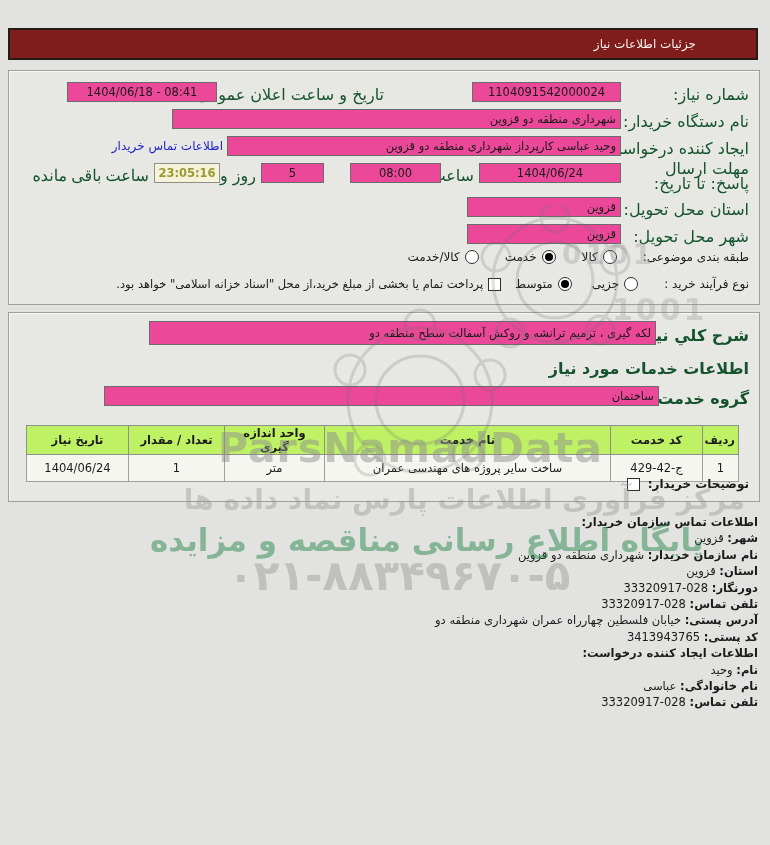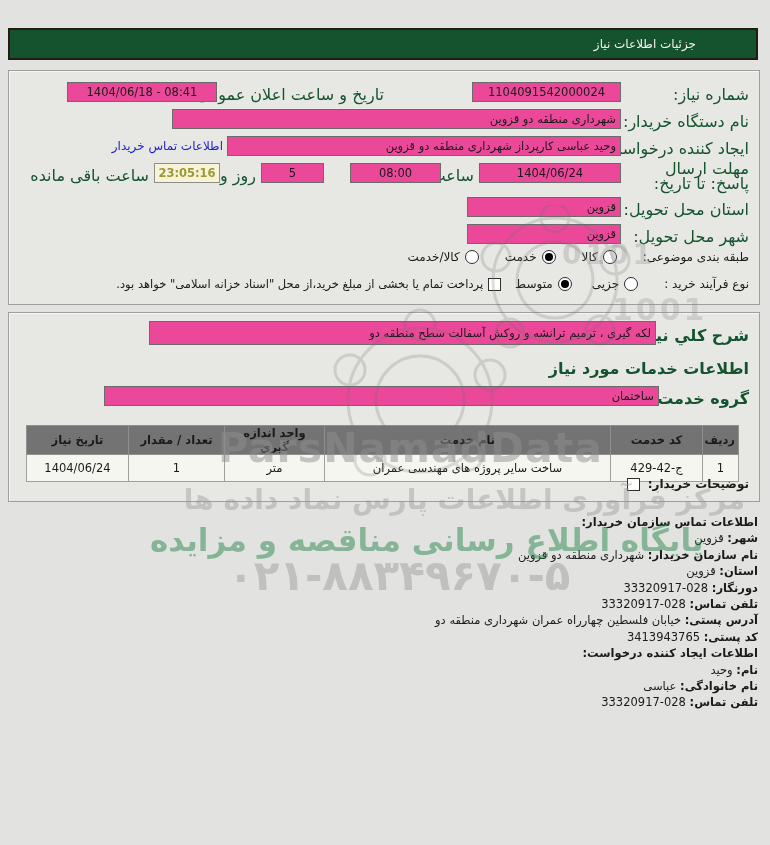--- a/index.html
+++ b/index.html
@@ -3,21 +3,21 @@
 <meta charset="utf-8">
 <style>
   html,body{margin:0;padding:0;}
   #screen{
     position:relative;width:770px;height:845px;overflow:hidden;
     background:#e2e2e0;font-family:"DejaVu Sans",sans-serif;direction:rtl;color:#1a1a1a;
   }
   
   .titlebar{
     position:absolute;left:8px;top:28px;width:750px;height:32px;box-sizing:border-box;
-    background:#14532d;border:2px solid #241c10;color:#f4f1e9;
+    background:#7f1d1d;border:2px solid #241c10;color:#f4f1e9;
     display:flex;align-items:center;font-size:12px;padding-right:60px;
   }
   
   .group{
     position:absolute;box-sizing:border-box;background:#e7e7e4;
     border:1px solid #9e9e9c;box-shadow:inset 1px 1px 0 #f6f6f4;
   }
   .lbl{position:absolute;font-size:16px;white-space:nowrap;color:#14532d;}
   .lbl.b{font-weight:bold;}
   .inp{
@@ -33,21 +33,21 @@
   .optrow{position:absolute;display:flex;align-items:center;font-size:12px;white-space:nowrap;}
   .radio{width:14px;height:14px;border:1.5px solid #2e2e2e;border-radius:50%;
     background:#fff;box-sizing:border-box;display:inline-flex;align-items:center;justify-content:center;flex:0 0 auto;}
   .radio.checked::after{content:"";width:8px;height:8px;border-radius:50%;background:#000;}
   .cbx{width:13px;height:13px;border:1.5px solid #2e2e2e;background:#fff;box-sizing:border-box;display:inline-block;flex:0 0 auto;}
   .optlabel{margin-right:5px;}
   .gap20{margin-right:20px;} .gap26{margin-right:26px;} .gap14{margin-right:14px;} .gap8{margin-right:8px;}
   
   table.svc{position:absolute;right:20px;top:112px;width:712px;border-collapse:collapse;table-layout:fixed;
     font-size:11.5px;background:#f6f6f1;}
-  table.svc th{background:#737373;font-weight:bold;height:24px;border:1px solid #8f8f8d;padding:0 3px;}
+  table.svc th{background:#bef264;font-weight:bold;height:24px;border:1px solid #8f8f8d;padding:0 3px;}
   table.svc td{height:26px;border:1px solid #9f9f9d;text-align:center;padding:0 3px;white-space:nowrap;overflow:hidden;}
   
   .footer{position:absolute;right:12px;top:514px;font-size:11.5px;line-height:16.4px;text-align:right;}
   .footer b{font-weight:bold;}
   
   .wm{position:absolute;pointer-events:none;white-space:nowrap;}
   .wm-latin{left:218px;top:424px;font-size:41px;font-weight:bold;color:#8f8f8f;opacity:.5;letter-spacing:1px;direction:ltr;}
   .wm-line1{right:25px;top:483px;font-size:28px;font-weight:bold;color:#979797;opacity:.42;letter-spacing:1px;}
   .wm-line2{left:150px;top:522px;font-size:31px;font-weight:bold;color:#15803d;opacity:.45;}
   .wm-phone{left:228px;top:551px;font-size:42px;font-weight:bold;color:#979797;opacity:.45;direction:ltr;letter-spacing:2px;}
@@ -79,21 +79,21 @@
     <div class="inp" style="right:138px;top:65px;width:394px;">وحید عباسی کارپرداز شهرداری منطقه دو قزوین</div>
     <span class="link" style="right:536px;top:68px;">اطلاعات تماس خریدار</span>
 
     <span class="lbl" style="right:10px;top:90px;width:112px;white-space:normal;line-height:15px;">مهلت ارسال پاسخ: تا تاریخ:</span>
     <div class="inp center ltr" style="right:138px;top:92px;width:142px;">1404/06/24</div>
     <span class="lbl" style="right:285px;top:95px;">ساعت</span>
     <div class="inp center ltr" style="right:318px;top:92px;width:91px;">08:00</div>
     <div class="inp center ltr" style="right:435px;top:92px;width:63px;">5</div>
     <span class="lbl" style="right:503px;top:95px;">روز و</span>
     <div class="inp center ltr countdown" style="right:539px;top:92px;width:66px;">23:05:16</div>
-    <span class="lbl" style="right:610px;top:95px;">ساعت باقی مانده</span>
+    <span class="lbl" style="right:610px;top:95px;font-family:Liberation Serif, serif;">ساعت باقی مانده</span>
 
     <span class="lbl" style="right:10px;top:129px;">استان محل تحویل:</span>
     <div class="inp" style="right:138px;top:126px;width:154px;">قزوین</div>
 
     <span class="lbl" style="right:10px;top:156px;">شهر محل تحویل:</span>
     <div class="inp" style="right:138px;top:153px;width:154px;">قزوین</div>
 
     <div class="optrow" style="right:10px;top:179px;">
       <span>طبقه بندی موضوعی:</span>
       <span class="radio gap26"></span>

